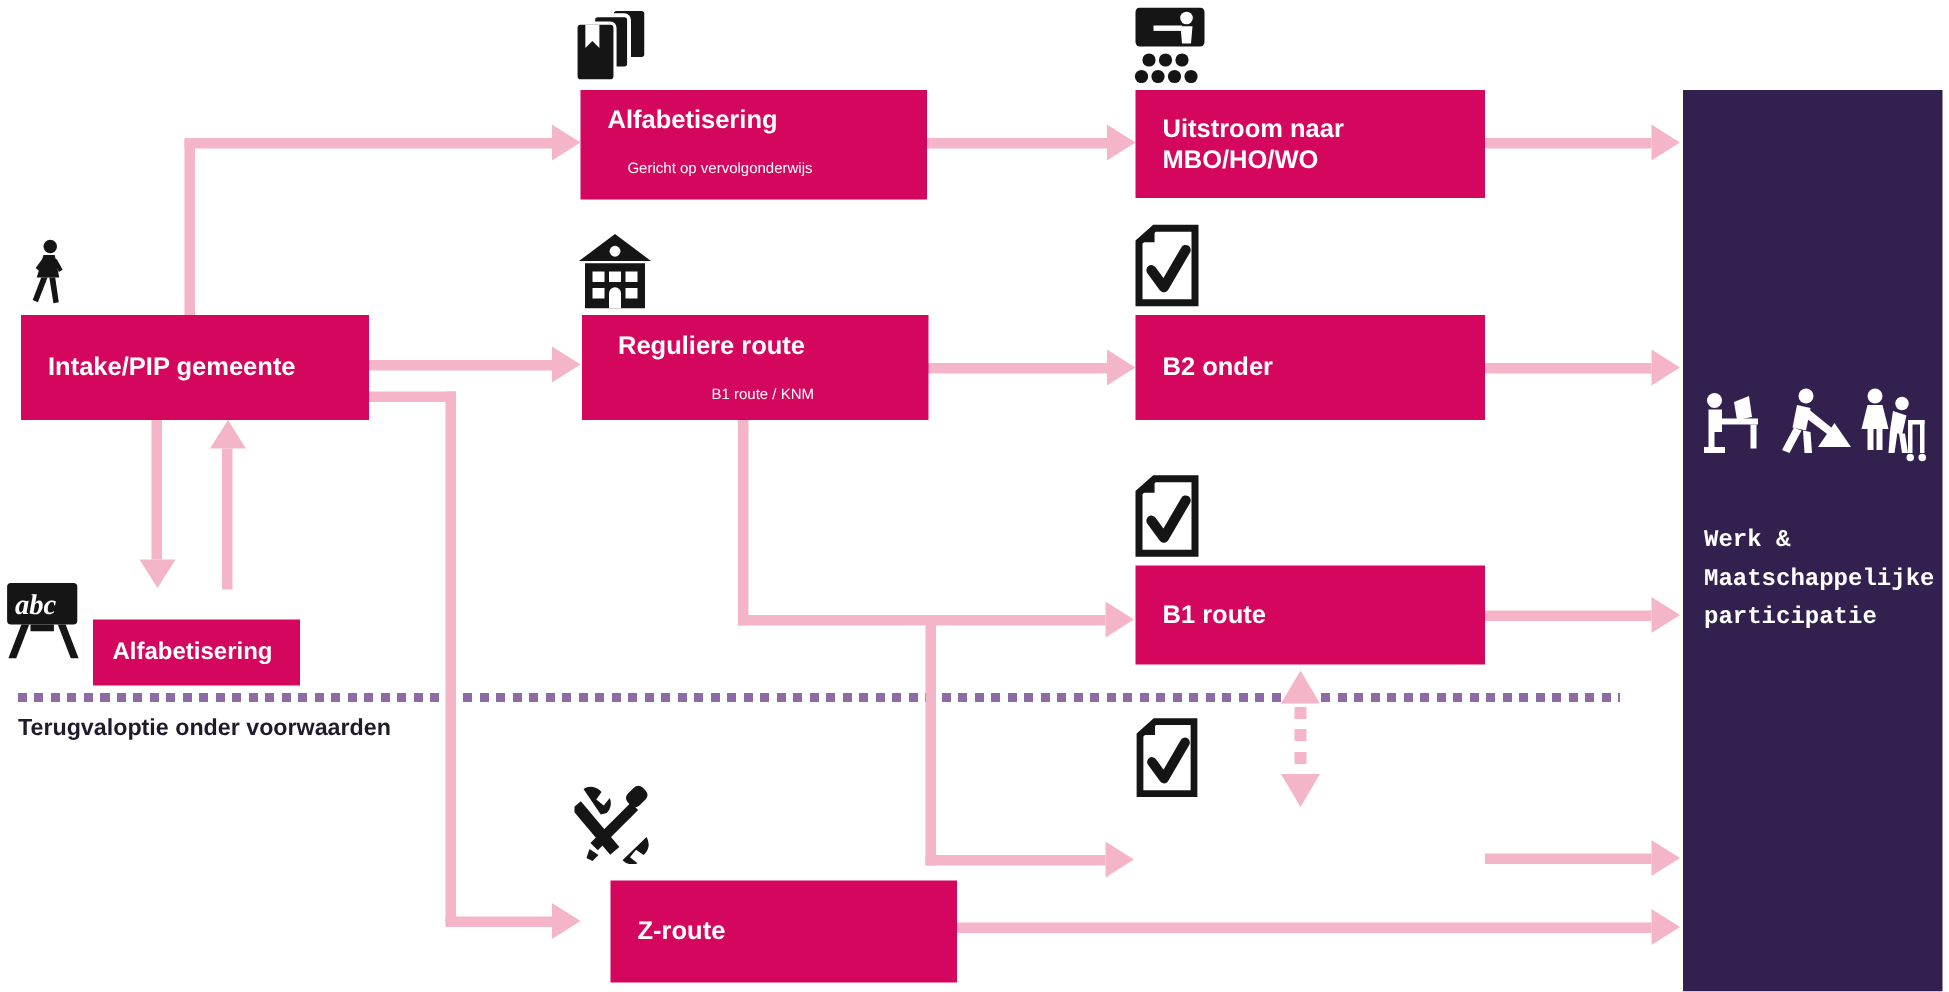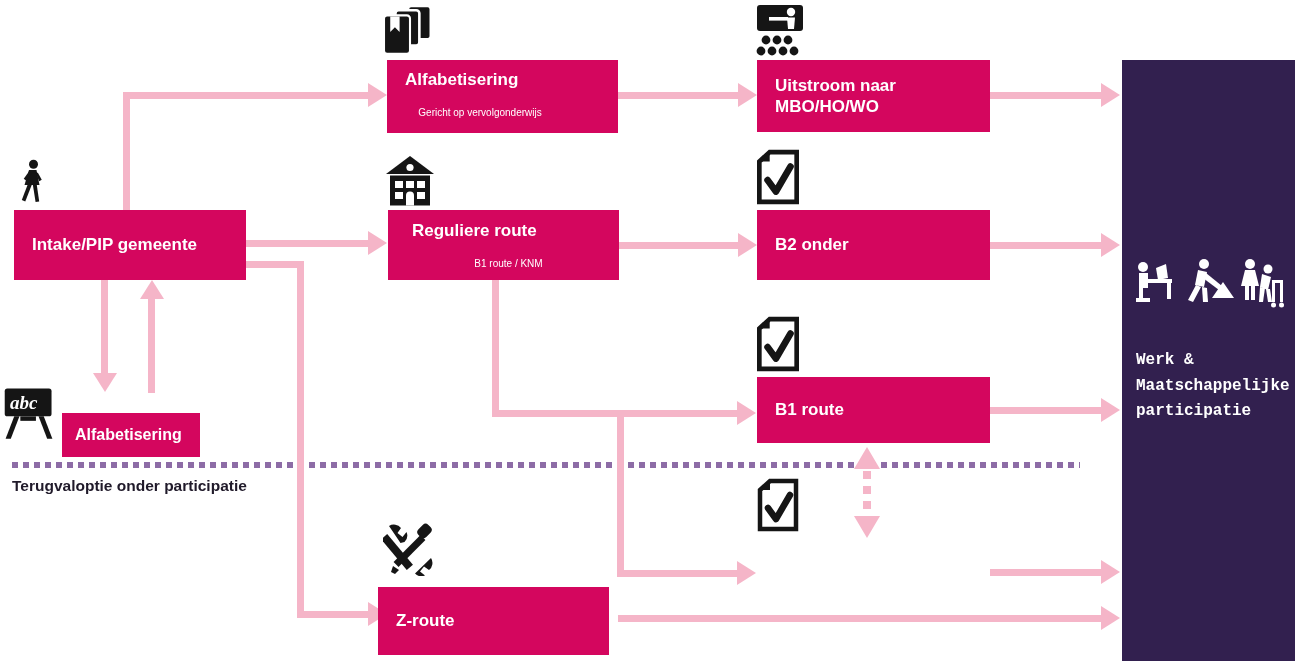--- a/index.html
+++ b/index.html
@@ -28,21 +28,21 @@
   #werk-box{position:absolute;background:var(--purple_box);z-index:3;box-sizing:border-box;}
   #werk-text{position:absolute;left:14px;top:288px;width:150px;color:#fff;font-weight:bold;font-size:16px;line-height:1.6;}
   #werk-icons{position:absolute;left:12px;top:198px;color:#fff;}
 </style>
 </head>
 <body>
 
 <div id="stage">
 
   <div class="dots-h" style="left:12px;top:462px;width:1068px;"></div>
-  <div class="sep-label" style="left:12px;top:477px;">Terugvaloptie onder participatie</div>
+  <div class="sep-label" style="left:12px;top:477px;">Terugvaloptie onder voorwaarden</div>
 
   <div class="line" style="left:123px;top:93px;width:7px;height:117px;"></div>
   <div class="line" style="left:123px;top:92px;width:245px;height:7px;"></div>
   <div class="arr r" style="left:368px;top:83px;"></div>
 
   <div class="line" style="left:246px;top:240px;width:122px;height:7px;"></div>
   <div class="arr r" style="left:368px;top:231px;"></div>
 
   <div class="line" style="left:246px;top:261px;width:58px;height:7px;"></div>
   <div class="line" style="left:297px;top:261px;width:7px;height:354px;"></div>
@@ -107,21 +107,21 @@
 
   <div class="box" style="left:757px;top:210px;width:233px;height:70px;">
     <div class="t">B2 onder</div>
   </div>
 
   <div class="box" style="left:757px;top:377px;width:233px;height:66px;">
     <div class="t">B1 route</div>
   </div>
 
 
-  <div class="box" style="left:378px;top:587px;width:231px;height:68px;">
+  <div class="box" style="left:407px;top:587px;width:231px;height:68px;">
     <div class="t">Z-route</div>
   </div>
 
   <div id="werk-box" style="left:1122px;top:60px;width:173px;height:604px;font-family:Liberation Mono, monospace;">
     <div id="werk-icons">
       <svg width="150" height="58" viewBox="0 0 150 58" fill="#ffffff">
         <circle cx="9" cy="9" r="5"></circle>
         <polygon points="5,15 14,15 14,30 5,30"></polygon>
         <polygon points="22,10 32,6 34,20 24,22"></polygon>
         <rect x="12" y="21" width="26" height="4"></rect>

